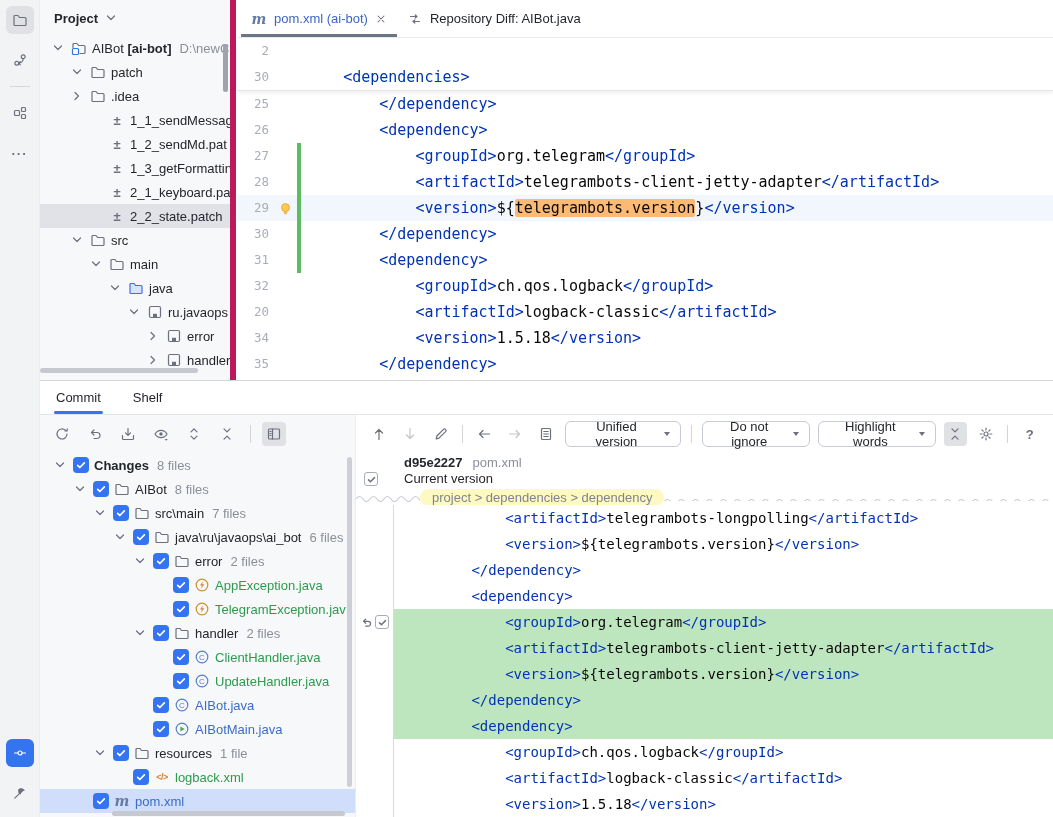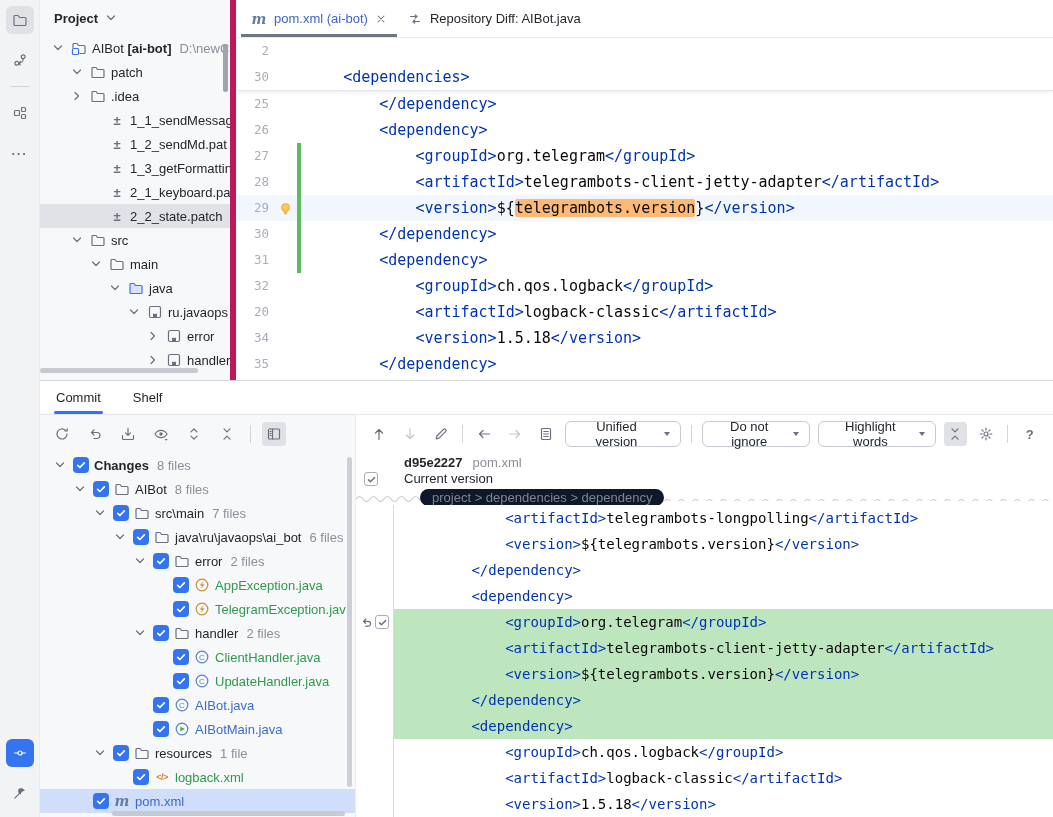--- a/index.html
+++ b/index.html
@@ -65,21 +65,21 @@
 .diffp{flex:1;background:#fff;position:relative;overflow:hidden;border-left:1px solid #ebecf0}
 .dtoolbar{height:38px;display:flex;align-items:center;gap:8px;padding:0 12px}
 .pill-btn{height:26px;display:inline-flex;align-items:center;gap:7px;padding:0 10px;border:1px solid #c6cad2;border-radius:6px;background:#fff;font-size:13px;color:#23262b;font-family:inherit;cursor:pointer}
 .dd-caret{width:0;height:0;border-left:3.5px solid transparent;border-right:3.5px solid transparent;border-top:4.5px solid #6c707e}
 .dhash-row{display:flex;align-items:center;height:18px;padding-left:48px;gap:10px}
 .dhash{font-weight:700}
 .dfile{color:#8b8f99}
 .dver-row{display:flex;align-items:flex-start;height:18px;padding-left:48px;position:relative}
 .dver-cb{position:absolute;left:8px;top:1px}
 .wavy{display:flex;align-items:center;height:16px;overflow:hidden}
-.pill{background:#0f172a;border-radius:10px;color:#7f848f;padding:1px 12px;white-space:nowrap}
+.pill{background:#fef9c3;border-radius:10px;color:#7f848f;padding:1px 12px;white-space:nowrap}
 .wave-fill{flex:1;overflow:hidden;height:8px}
 .dline{display:flex;height:26px;line-height:26px;font-family:"DejaVu Sans Mono","Liberation Mono",monospace;font-size:14px}
 .dgut{width:38px;flex-shrink:0;border-right:1px solid #d9dbe0;display:flex;align-items:center;gap:2px;padding-left:3px;background:#fff}
 .dtext{flex:1;white-space:pre;padding-left:10px}
 .dline.added .dtext{background:#bee6be}
 
 .sb{position:absolute;background:#c6c9d0;border-radius:3px}
 </style>
 </head>
 <body>

